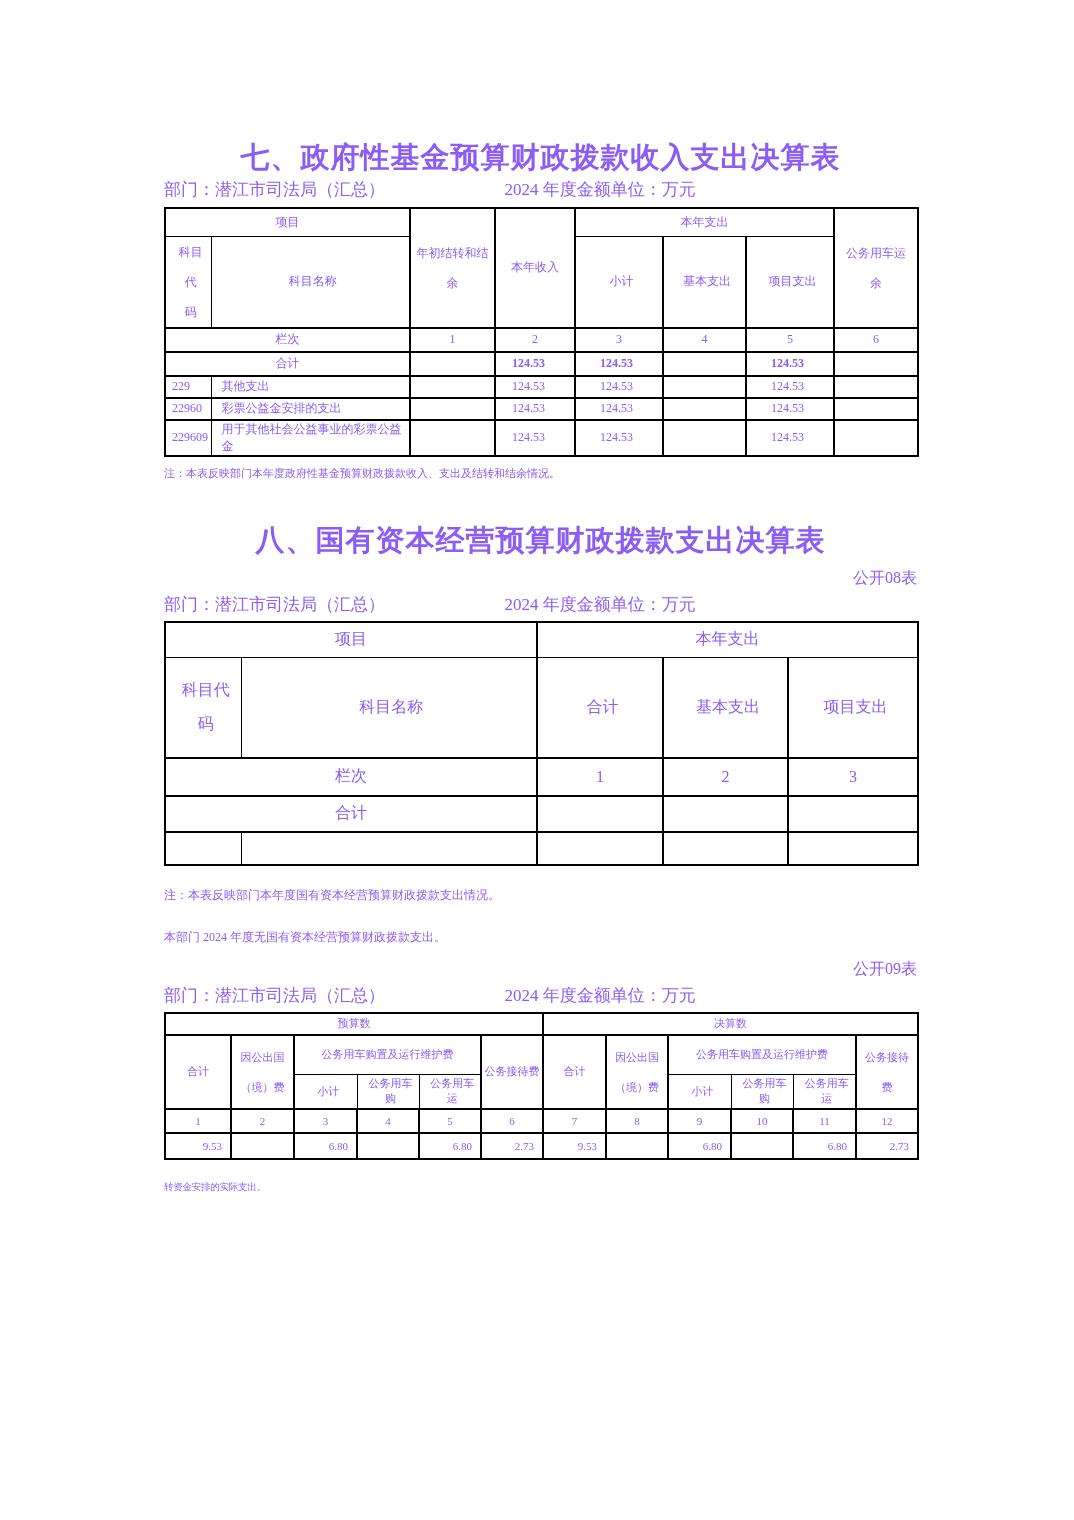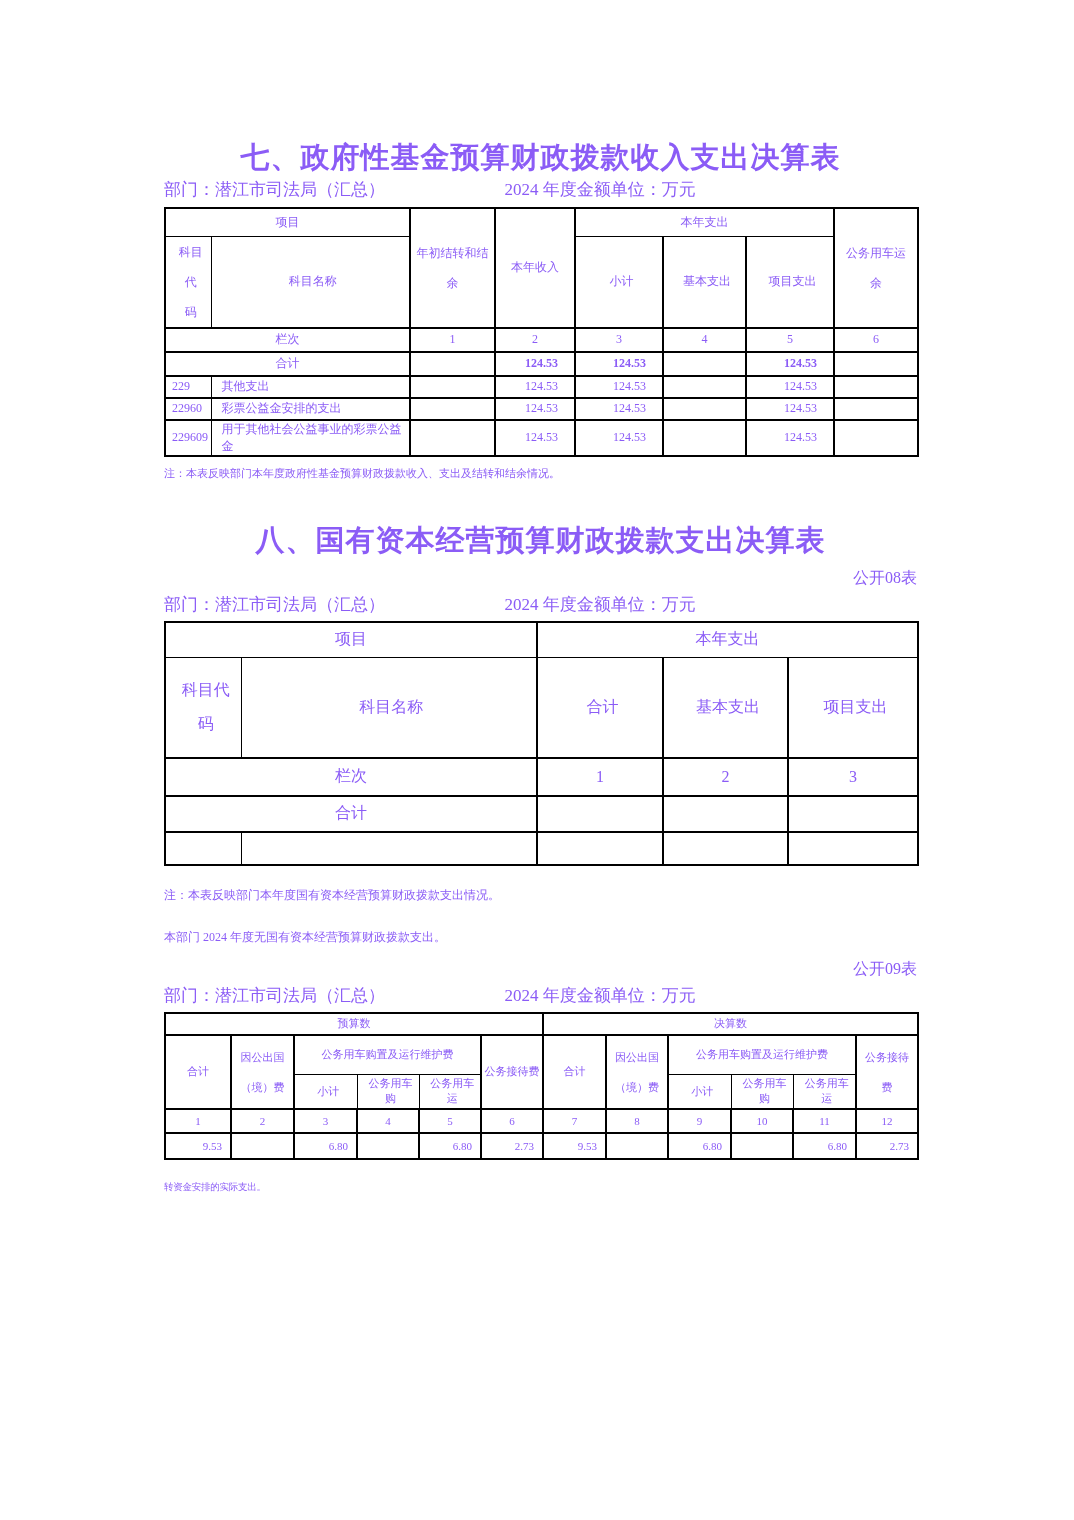--- a/index.html
+++ b/index.html
@@ -27,21 +27,21 @@
     border:2px solid #000;text-align:center;vertical-align:middle;
     padding:0 2px;overflow:hidden;word-break:break-all;
   }
   .t1{font-size:12px;}
   .t2{font-size:16px;}
   .t3{font-size:11px;}
   .pre{white-space:pre-line;margin-top:10px;}
   .t1 .pre{line-height:30px;}
   .t2 .pre{line-height:34px;}
   .t3 .pre{line-height:30px;}
-  .num{text-align:right;padding-right:16px;}
+  .num{text-align:right;padding-right:29px;}
   .t3 .num{padding-right:8px;}
   .code{text-align:left;padding-left:6px;}
   .name{text-align:left;padding-left:10px;}
   .bold{font-weight:bold;}
   .bb1{border-bottom-width:1px;}
   .bt1{border-top-width:1px;padding-left:7px;}
   .br1{border-right-width:1px;}
   .bl1{border-left-width:1px;}
 
   .note-sm{font-size:11px;line-height:16px;}

